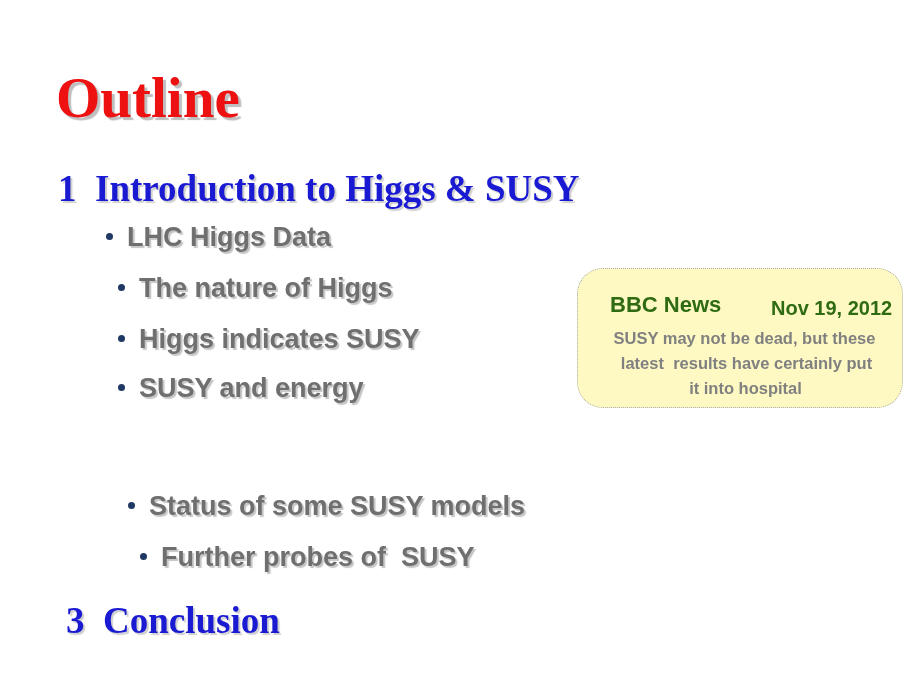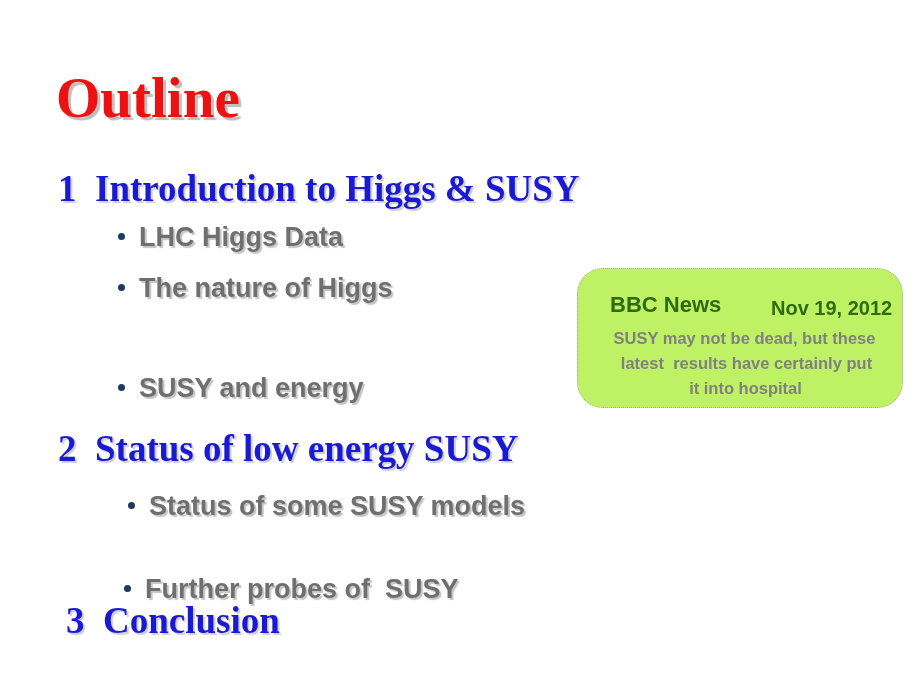--- a/index.html
+++ b/index.html
@@ -73,38 +73,38 @@
   .bullet-text {
     font-family: "Liberation Sans", sans-serif;
     font-weight: bold;
     font-size: 27px;
     line-height: 30px;
     color: #6f6f6f;
     text-shadow: 2px 2px 1px rgba(178,178,178,0.75);
     white-space: pre;
   }
 
-  .g1-b0 { left: 118px; top: 222px; }
+  .g1-b0 { left: 106px; top: 222px; }
   .g1-b1 { left: 118px; top: 273px; }
   .g1-b2 { left: 118px; top: 324px; }
   .g1-b3 { left: 118px; top: 373px; }
 
   .g2-b0 { left: 128px; top: 491px; }
-  .g2-b1 { left: 124px; top: 542px; margin-top: 32px; }
+  .g2-b1 { left: 140px; top: 542px; }
 
   
   #bbc-box {
     position: absolute;
     left: 577px;
     top: 268px;
     width: 326px;
     height: 140px;
     border: 1px dotted #a9a9a9;
     border-radius: 26px;
-    background: #bef264;
+    background: #fef9c3;
     box-sizing: border-box;
   }
   .bbc-head-row {
     position: absolute;
     left: 0;
     top: 23px;
     width: 100%;
     height: 28px;
   }
   .bbc-title {
@@ -157,39 +157,42 @@
 
   <div class="section-heading" id="sec1">1  Introduction to Higgs &amp; SUSY</div>
 
   <div class="bullet-row g1-b0">
     <span class="bullet-dot"></span>
     <span class="bullet-text">LHC Higgs Data</span>
   </div>
   <div class="bullet-row g1-b1">
     <span class="bullet-dot"></span>
     <span class="bullet-text">The nature of Higgs</span>
+  </div>
+  <div class="bullet-row g1-b2">
+    <span class="bullet-dot"></span>
+    <span class="bullet-text">Higgs indicates SUSY</span>
   </div>
   <div class="bullet-row g1-b3">
     <span class="bullet-dot"></span>
     <span class="bullet-text">SUSY and energy</span>
   </div>
 
   <div id="bbc-box">
     <div class="bbc-head-row">
       <span class="bbc-title">BBC News</span>
       <span class="bbc-date">Nov 19, 2012</span>
     </div>
     <div class="bbc-body">
       <div class="bbc-line l0">SUSY may not be dead, but these</div>
       <div class="bbc-line l1">latest  results have certainly put</div>
       <div class="bbc-line l2">it into hospital</div>
     </div>
   </div>
 
-  <div class="section-heading" id="sec2">2  Status of low energy SUSY</div>
 
   <div class="bullet-row g2-b0">
     <span class="bullet-dot"></span>
     <span class="bullet-text">Status of some SUSY models</span>
   </div>
   <div class="bullet-row g2-b1">
     <span class="bullet-dot"></span>
     <span class="bullet-text">Further probes of  SUSY</span>
   </div>
 

